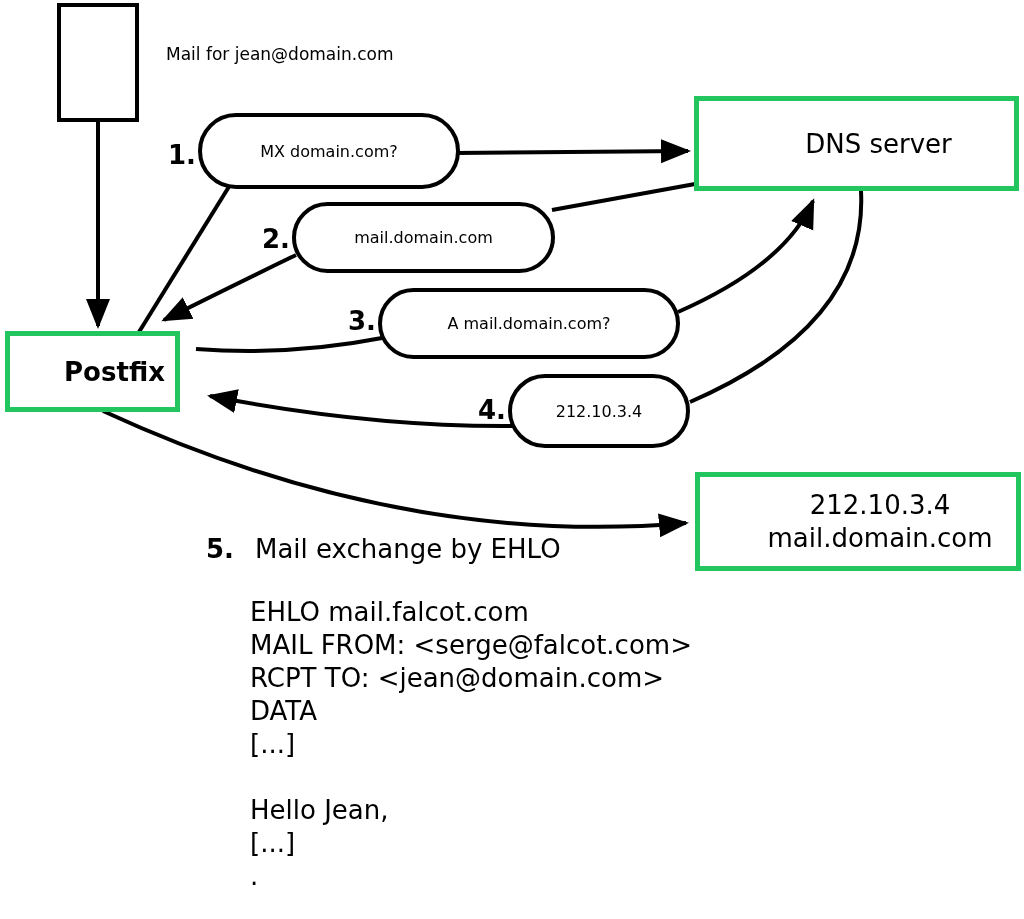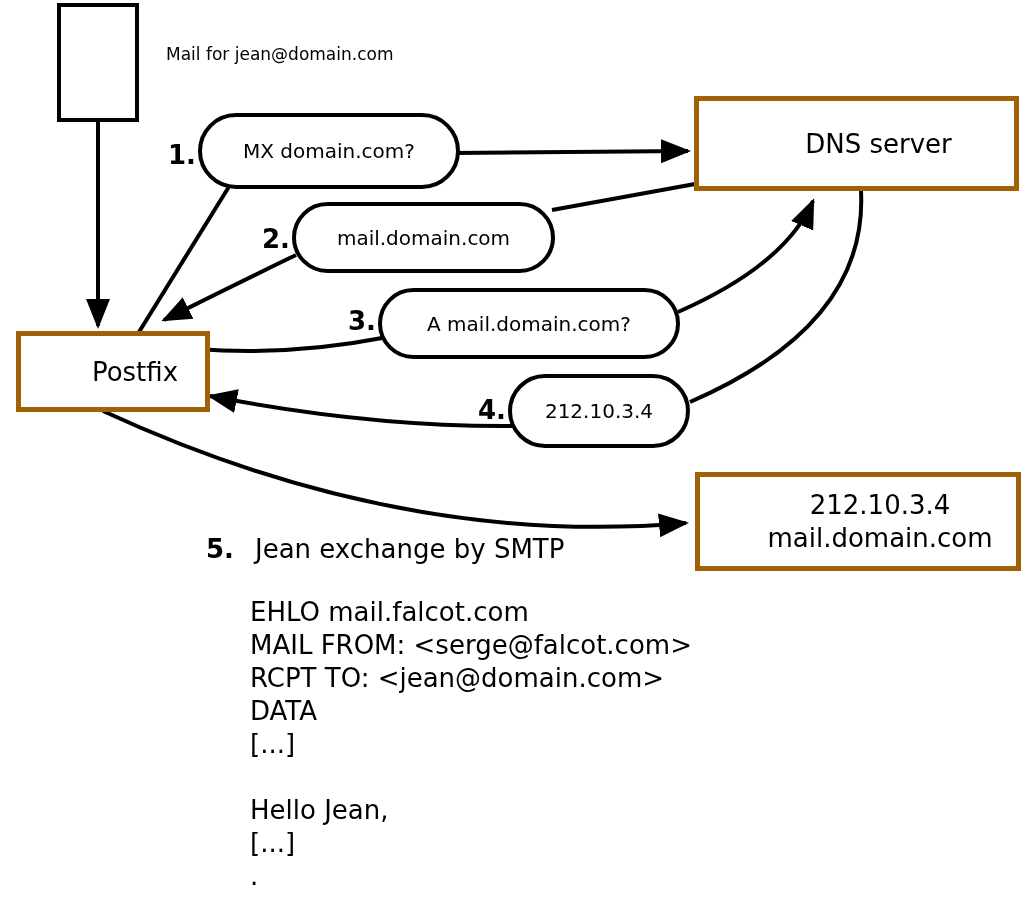--- a/index.html
+++ b/index.html
@@ -1,24 +1,24 @@
 <!DOCTYPE html>
 <html><head>
 <meta charset="utf-8">
 <style>
   html,body{margin:0;padding:0;}
   body{background:#fff;font-family:"DejaVu Sans","Liberation Sans",sans-serif;}
   #canvas{position:relative;width:1024px;height:919px;background:#fff;overflow:hidden;}
   #connectors{position:absolute;left:0;top:0;width:1024px;height:919px;}
-  .node{position:absolute;box-sizing:border-box;background:#fff;border:5px solid #a16207;
+  .node{position:absolute;box-sizing:border-box;background:#fff;border:5px solid #22c55e;
         display:flex;align-items:center;justify-content:center;
         font-size:26px;color:#000;text-align:center;padding-left:44px;}
   .pill{position:absolute;box-sizing:border-box;background:#fff;border:4px solid #000;
         border-radius:40px;display:flex;align-items:center;justify-content:center;
-        font-size:20px;color:#000;}
+        font-size:16px;color:#000;}
   .stepnum{position:absolute;font-size:26px;font-weight:bold;color:#000;text-align:right;width:48px;}
   .plain-label{position:absolute;font-size:17px;color:#000;white-space:nowrap;}
   .envelope{position:absolute;box-sizing:border-box;border:4px solid #000;background:#fff;}
   .two-line{flex-direction:column;line-height:33px;}
   .step5{position:absolute;display:flex;gap:21px;font-size:26px;color:#000;}
   .step5 .n{font-weight:bold;}
   .smtp{position:absolute;font-size:26px;color:#000;}
   .smtp-line{height:33px;line-height:33px;white-space:pre;}
 </style>
 </head>
@@ -51,21 +51,21 @@
   </svg>
 
   <div class="envelope" style="left:57px;top:3px;width:82px;height:119px;"></div>
 
   <div class="plain-label" style="left:166px;top:44px;">Mail for jean@domain.com</div>
 
   <div class="node" style="left:694px;top:96px;width:325px;height:95px;">
     <span>DNS server</span>
   </div>
 
-  <div class="node" style="left:16px;top:331px;width:194px;height:81px;">
+  <div class="node" style="left:5px;top:331px;width:175px;height:81px;font-weight:bold;">
     <span>Postfix</span>
   </div>
 
   <div class="node two-line" style="left:695px;top:472px;width:326px;height:99px;">
     <span>212.10.3.4</span>
     <span>mail.domain.com</span>
   </div>
 
   <div class="pill" style="left:198px;top:113px;width:262px;height:76px;">
     <span>MX domain.com?</span>
@@ -82,21 +82,21 @@
   </div>
   <div class="stepnum" style="left:328px;top:306px;">3.</div>
 
   <div class="pill" style="left:508px;top:374px;width:182px;height:74px;">
     <span>212.10.3.4</span>
   </div>
   <div class="stepnum" style="left:458px;top:395px;">4.</div>
 
   <div class="step5" style="left:206px;top:534px;">
     <span class="n">5.</span>
-    <span>Jean exchange by SMTP</span>
+    <span>Mail exchange by EHLO</span>
   </div>
 
   <div class="smtp" style="left:250px;top:596px;">
     <div class="smtp-line">EHLO mail.falcot.com</div>
     <div class="smtp-line">MAIL FROM: &lt;serge@falcot.com&gt;</div>
     <div class="smtp-line">RCPT TO: &lt;jean@domain.com&gt;</div>
     <div class="smtp-line">DATA</div>
     <div class="smtp-line">[...]</div>
     <div class="smtp-line"></div>
     <div class="smtp-line">Hello Jean,</div>

